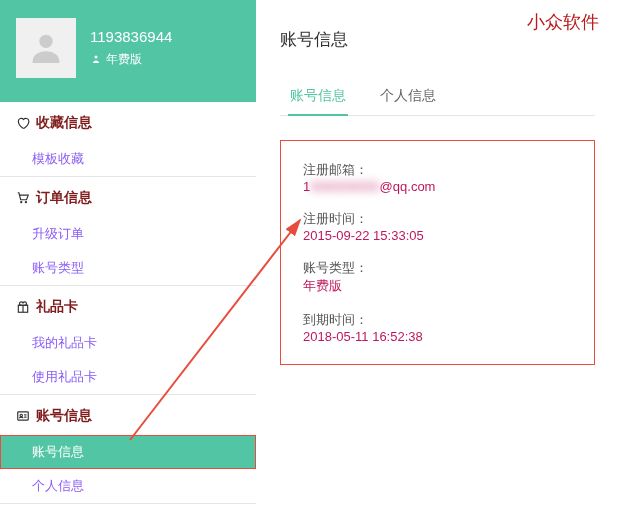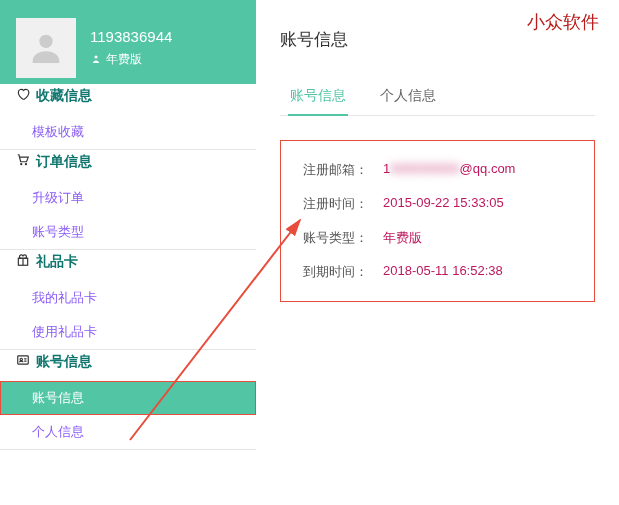--- a/index.html
+++ b/index.html
@@ -1,39 +1,39 @@
 <!DOCTYPE html>
 <html><head>
 <meta charset="utf-8">
 <style>
   * { margin: 0; padding: 0; box-sizing: border-box; }
   body { font-family: "Microsoft YaHei", Arial, sans-serif; font-size: 14px; color: #555; background: #fff; width: 619px; height: 505px; overflow: hidden; position: relative; }
   .watermark { position: absolute; top: 10px; right: 20px; color: #b91c1c; font-size: 18px; z-index: 100; }
   .sidebar { width: 256px; height: 505px; float: left; background: #fff; }
-  .profile { background: #52c5a4; padding: 18px 16px 6px; display: flex; align-items: center; }
+  .profile { background: #52c5a4; padding: 18px 16px 24px; display: flex; align-items: center; }
   .avatar { width: 60px; height: 60px; background: #f0f0f0; display: flex; align-items: center; justify-content: center; }
   .avatar svg { width: 40px; height: 40px; }
   .profile-info { margin-left: 14px; color: #fff; }
   .username { font-size: 15px; margin-bottom: 6px; }
   .badge { display: inline-flex; align-items: center; font-size: 12px; }
   .badge svg { margin-right: 4px; }
   .nav-section { border-bottom: 1px solid #e5e5e5; }
-  .nav-header { padding: 3px 16px 10px; font-size: 14px; color: #0f766e; font-weight: bold; display: flex; align-items: flex-start; }
+  .nav-header { padding: 12px 16px 10px; font-size: 14px; color: #7f1d1d; font-weight: bold; display: flex; align-items: center; }
   .nav-header svg { margin-right: 6px; flex-shrink: 0; }
   .nav-item { padding: 8px 16px 8px 32px; font-size: 13px; color: #8b5cf6; cursor: pointer; position: relative; }
   .nav-item.active { background: #52c5a4; color: #fff; }
   .nav-item.highlighted { outline: 1px solid #e74c3c; outline-offset: -1px; }
   .main { margin-left: 256px; padding: 20px 24px; position: relative; height: 505px; }
   .page-title { font-size: 17px; color: #333; margin-bottom: 28px; margin-top: 8px; }
   .tabs { border-bottom: 1px solid #e5e5e5; display: flex; gap: 30px; padding-left: 8px; }
   .tab { padding: 8px 2px 10px; cursor: pointer; color: #666; font-size: 14px; position: relative; }
   .tab.active { color: #52c5a4; }
   .tab.active::after { content: ""; position: absolute; bottom: -1px; left: 0; right: 0; height: 2px; background: #52c5a4; }
   .info-box { margin-top: 24px; border: 1px solid #e74c3c; padding: 20px 22px; position: relative; }
-  .info-row { display: flex; margin-bottom: 16px; font-size: 13px; }
+  .info-row { display: flex; margin-bottom: 16px; font-size: 13px; flex-direction: column; }
   .info-row:last-child { margin-bottom: 0; }
   .info-label { width: 80px; color: #555; }
   .info-value { color: #be185d; }
   .blurred { filter: blur(4px); display: inline-block; }
   .arrow { position: absolute; pointer-events: none; z-index: 50; }
 </style>
 </head>
 <body>
 
 <div class="watermark">小众软件</div>

